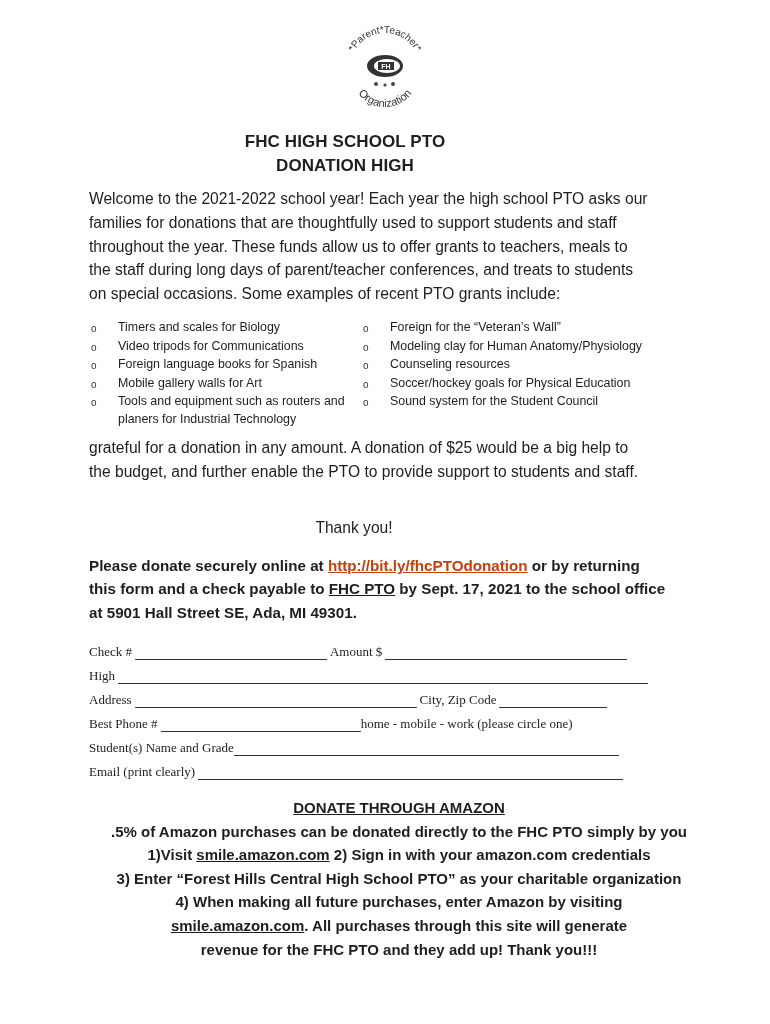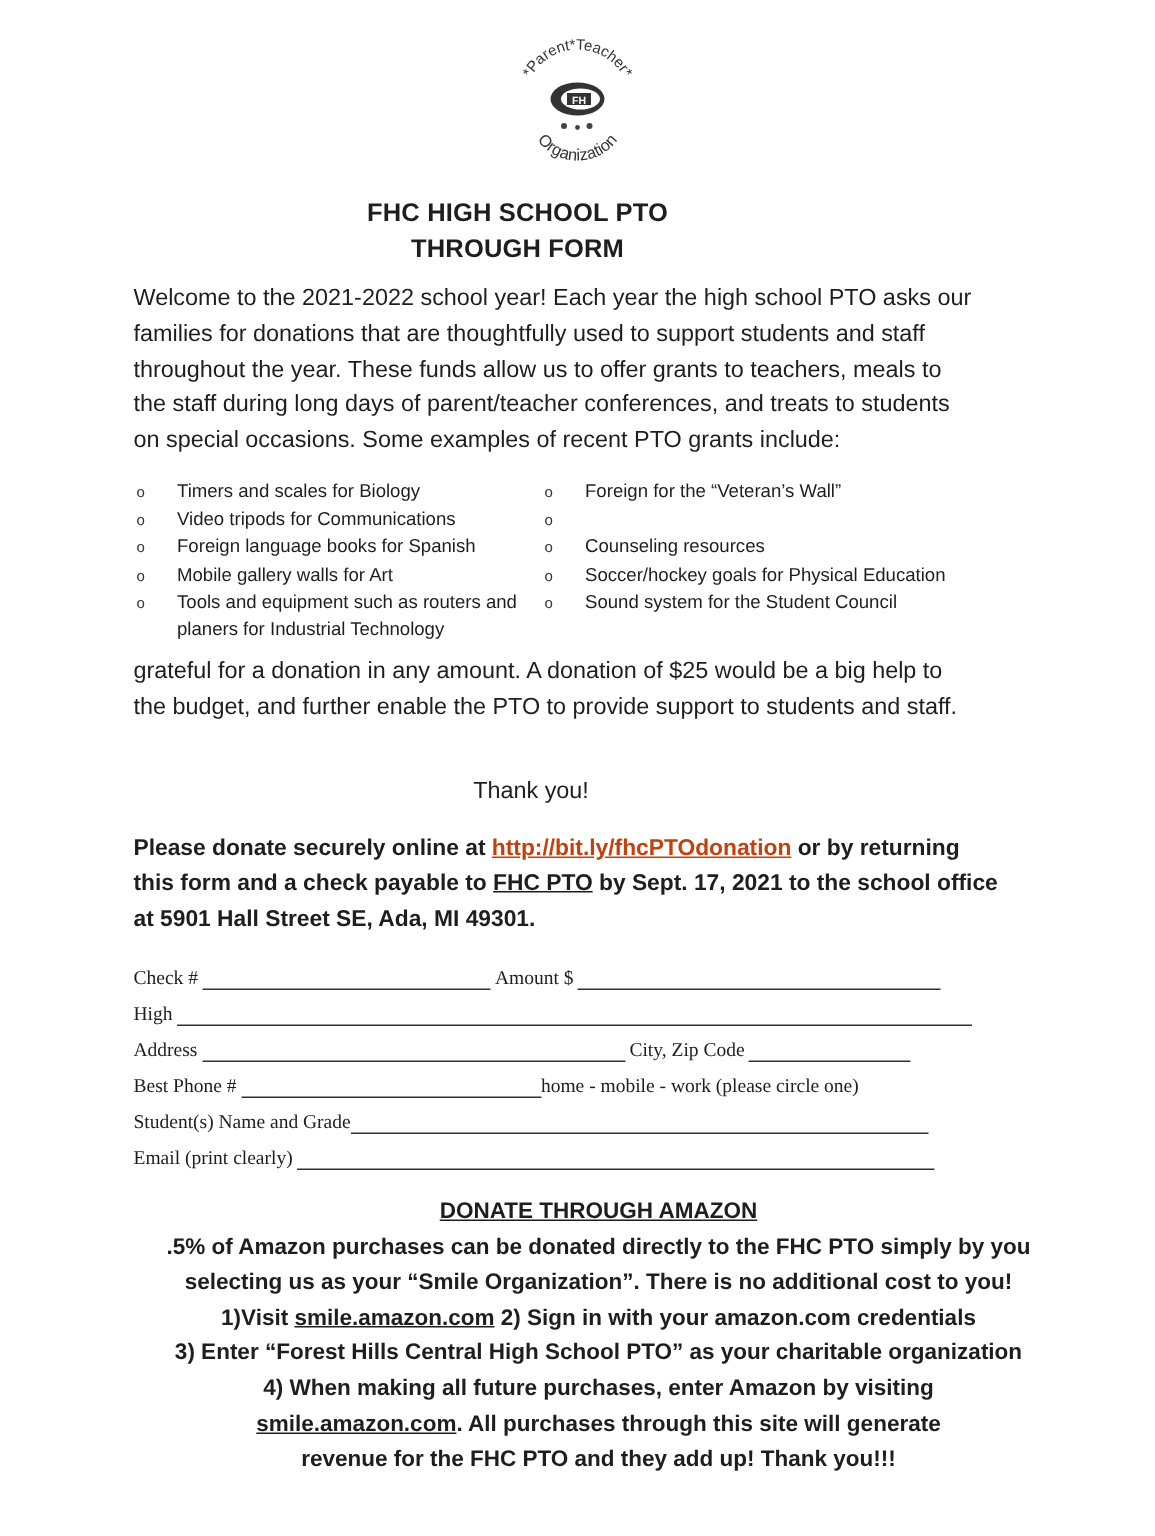--- a/index.html
+++ b/index.html
@@ -64,21 +64,21 @@
       <ellipse cx="51" cy="44" rx="13" ry="7" fill="#fff"></ellipse>
       <rect x="42" y="40" width="16" height="8" fill="#333"></rect>
       <text x="50" y="47" font-size="7" font-weight="bold" fill="#fff" text-anchor="middle" font-family="Liberation Sans, sans-serif">FH</text>
       <circle cx="40" cy="62" r="2" fill="#444"></circle>
       <circle cx="49" cy="63" r="1.6" fill="#444"></circle>
       <circle cx="57" cy="62" r="2" fill="#444"></circle>
     </svg>
   </div>
 
   <div class="title l1">FHC HIGH SCHOOL PTO</div>
-  <div class="title l2">THROUGH FORM</div>
+  <div class="title l2">DONATION HIGH</div>
 
   <div class="para intro">
     <span class="ln">Welcome to the 2021-2022 school year! Each year the high school PTO asks our</span>
     <span class="ln">families for donations that are thoughtfully used to support students and staff</span>
     <span class="ln">throughout the year. These funds allow us to offer grants to teachers, meals to</span>
     <span class="ln">the staff during long days of parent/teacher conferences, and treats to students</span>
     <span class="ln">on special occasions. Some examples of recent PTO grants include:</span>
   </div>
 
   <div class="bullets left">
@@ -103,20 +103,21 @@
         <span class="txt">Tools and equipment such as routers and planers for Industrial Technology</span>
       </div>
   </div>
   <div class="bullets right">
     <div class="bi">
         <span class="dot">o</span>
         <span class="txt">Foreign for the “Veteran’s Wall”</span>
       </div>
     <div class="bi">
         <span class="dot">o</span>
+        <span class="txt">Modeling clay for Human Anatomy/Physiology</span>
       </div>
     <div class="bi">
         <span class="dot">o</span>
         <span class="txt">Counseling resources</span>
       </div>
     <div class="bi">
         <span class="dot">o</span>
         <span class="txt">Soccer/hockey goals for Physical Education</span>
       </div>
     <div class="bi">
@@ -170,21 +171,20 @@
     </div>
     <div class="frow">
       <span>Email (print clearly)</span>
       <span class="blank" style="width:425px"></span>
     </div>
   </div>
 
   <div class="amazon">
     <span class="ln u">DONATE THROUGH AMAZON</span>
     <span class="ln">.5% of Amazon purchases can be donated directly to the FHC PTO simply by you</span>
-    <span class="ln">selecting us as your “Smile Organization”. There is no additional cost to you!</span>
     <span class="ln"><span>1)Visit </span><span class="u">smile.amazon.com</span><span> 2) Sign in with your amazon.com credentials</span></span>
     <span class="ln">3) Enter “Forest Hills Central High School PTO” as your charitable organization</span>
     <span class="ln">4) When making all future purchases, enter Amazon by visiting</span>
     <span class="ln"><span class="u">smile.amazon.com</span><span>.  All purchases through this site will generate</span></span>
     <span class="ln">revenue for the FHC PTO and they add up! Thank you!!!</span>
   </div>
 
 </div>
 
 </body></html>

